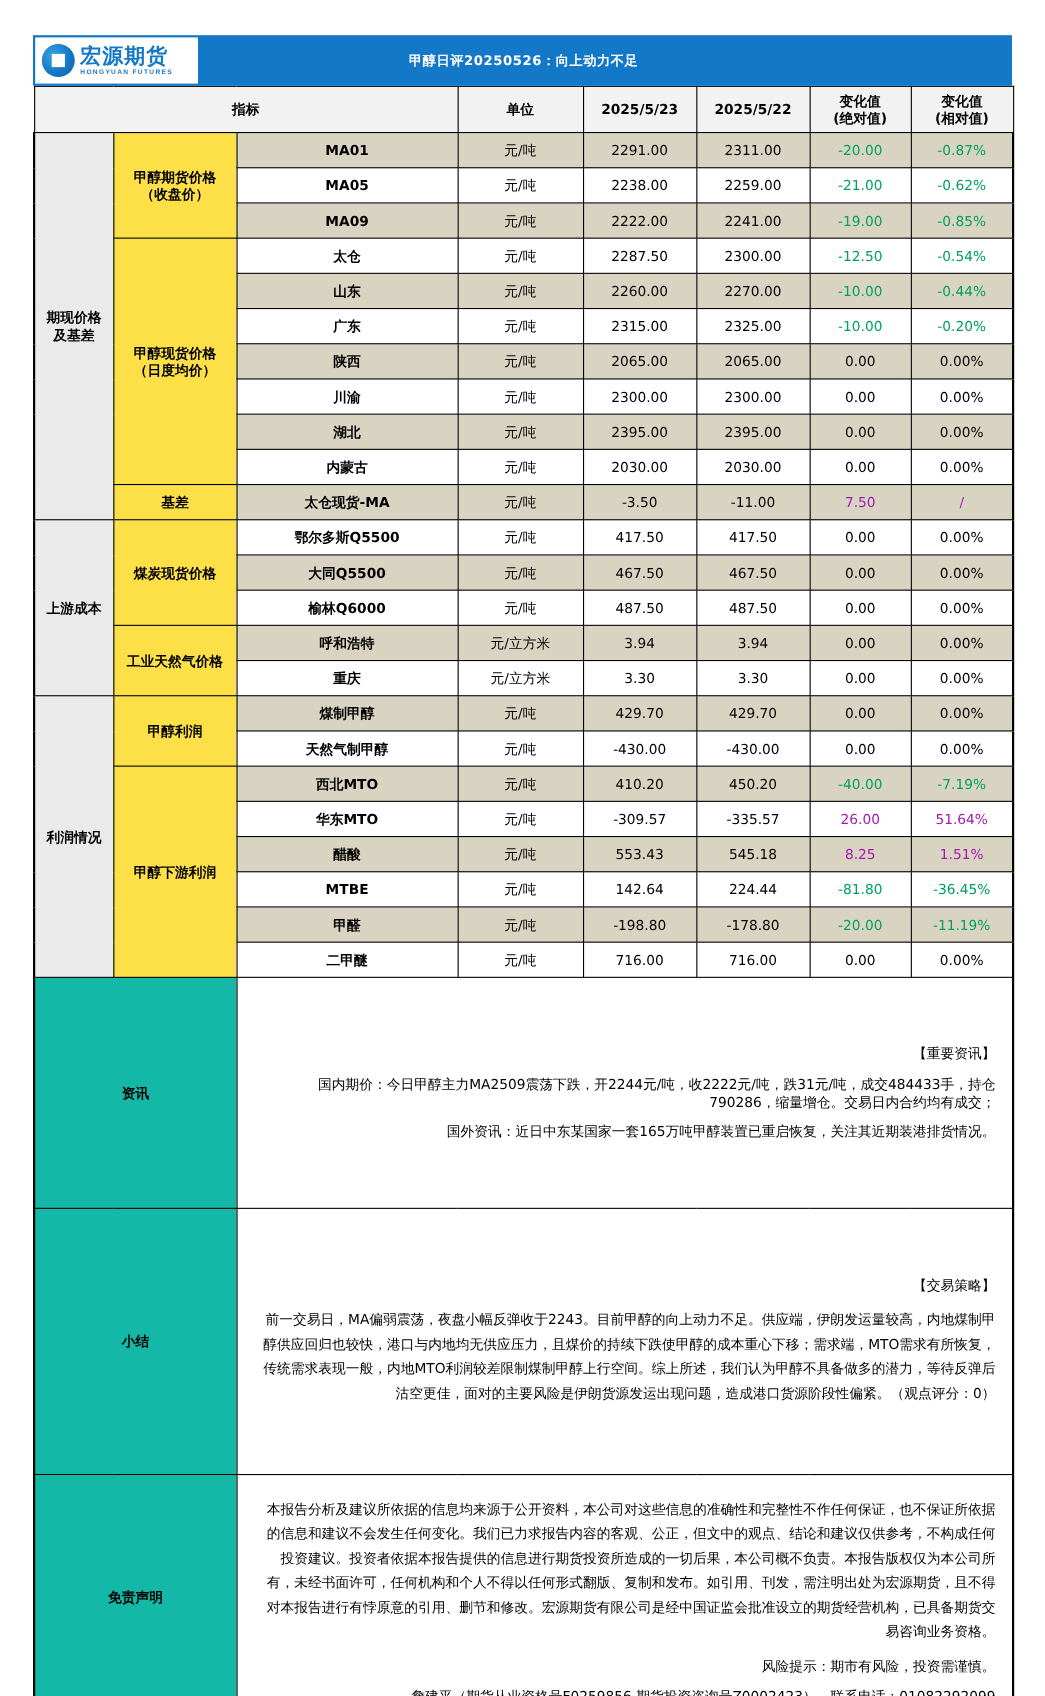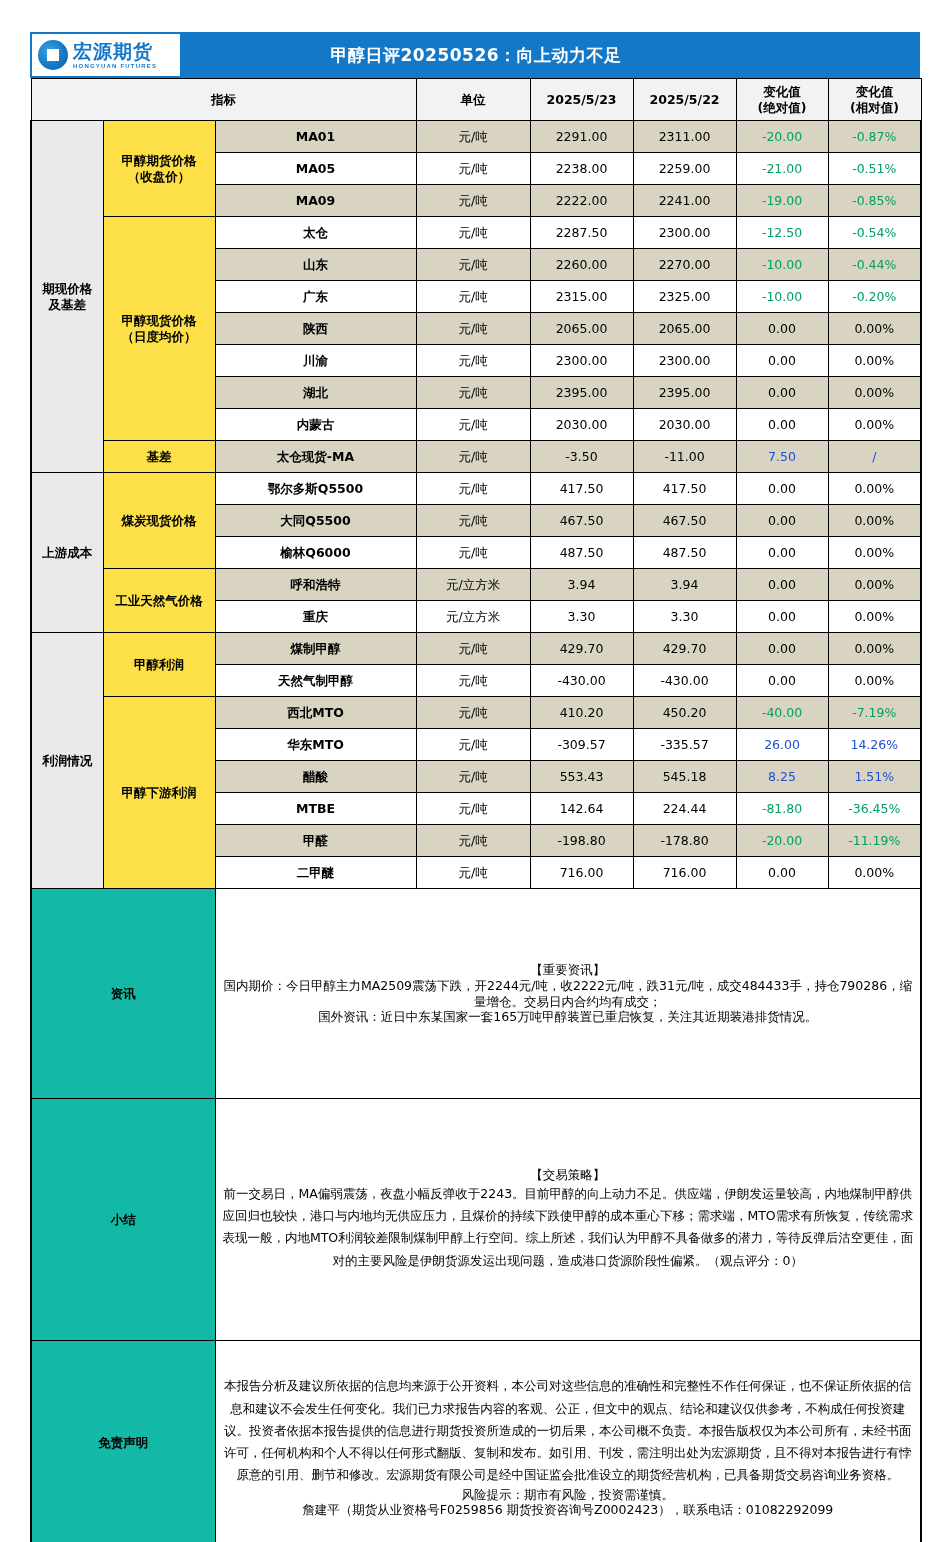--- a/index.html
+++ b/index.html
@@ -48,21 +48,21 @@
     font-family:"DejaVu Sans",sans-serif;
     font-size:19px;font-weight:bold;color:#1478c8;letter-spacing:1px;
   }
   .logo-en{
     font-size:6px;font-weight:bold;color:#1478c8;letter-spacing:1.2px;margin-top:2px;
   }
   .title-text{
     flex:1;
     text-align:center;
     color:#ffffff;
-    font-size:17px;
+    font-size:12px;
     font-weight:bold;
     font-family:"DejaVu Sans",sans-serif;
     padding-right:148px;
     letter-spacing:0.5px;
   }
 
   
   table.main{
     width:890px;
     border-collapse:collapse;
@@ -92,21 +92,21 @@
   .sub{
     background:#fde047;
     font-weight:bold;
     font-size:13px;
   }
   .rowA{background:#d9d4c2;}
   .rowB{background:#ffffff;}
   .name{font-weight:bold;font-size:13px;}
   td.val{font-size:12.5px;}
   .neg{color:#00a060;}
-  .pos{color:#1d4ed8;}
+  .pos{color:#a21caf;}
   .zero{color:#000000;}
   tr.datarow td{height:32px;}
 
   
   .thick-top td{border-top:2px solid #000;}
   .thick-right{border-right:2px solid #000 !important;}
   .thick-left{border-left:2px solid #000 !important;}
 
   
   .blocklabel{
@@ -117,21 +117,21 @@
     vertical-align:middle;
   }
   .blockbody{
     text-align:left;
     vertical-align:top;
     padding:14px 10px 10px 10px;
     font-size:12.8px;
     line-height:1.72;
     font-family:"DejaVu Sans",sans-serif;
   }
-  .blockbody p{margin:0;}
+  .blockbody p{margin:12px;text-align:right;}
   .tight{line-height:1.78;}
 </style>
 </head>
 <body>
 
 <div class="page">
 
   <div class="titlebar">
     <div class="logo-box">
       <div class="logo-mark"></div>
@@ -189,21 +189,21 @@
         <td class="rowA val">2311.00</td>
         <td class="rowA val neg">-20.00</td>
         <td class="rowA val neg thick-right">-0.87%</td>
       </tr>
       <tr class="datarow">
         <td class="rowB name">MA05</td>
         <td class="rowB val">元/吨</td>
         <td class="rowB val">2238.00</td>
         <td class="rowB val">2259.00</td>
         <td class="rowB val neg">-21.00</td>
-        <td class="rowB val neg thick-right">-0.51%</td>
+        <td class="rowB val neg thick-right">-0.62%</td>
       </tr>
       <tr class="datarow">
         <td class="rowA name">MA09</td>
         <td class="rowA val">元/吨</td>
         <td class="rowA val">2222.00</td>
         <td class="rowA val">2241.00</td>
         <td class="rowA val neg">-19.00</td>
         <td class="rowA val neg thick-right">-0.85%</td>
       </tr>
 
@@ -348,21 +348,21 @@
         <td class="rowA val">450.20</td>
         <td class="rowA val neg">-40.00</td>
         <td class="rowA val neg thick-right">-7.19%</td>
       </tr>
       <tr class="datarow">
         <td class="rowB name">华东MTO</td>
         <td class="rowB val">元/吨</td>
         <td class="rowB val">-309.57</td>
         <td class="rowB val">-335.57</td>
         <td class="rowB val pos">26.00</td>
-        <td class="rowB val pos thick-right">14.26%</td>
+        <td class="rowB val pos thick-right">51.64%</td>
       </tr>
       <tr class="datarow">
         <td class="rowA name">醋酸</td>
         <td class="rowA val">元/吨</td>
         <td class="rowA val">553.43</td>
         <td class="rowA val">545.18</td>
         <td class="rowA val pos">8.25</td>
         <td class="rowA val pos thick-right">1.51%</td>
       </tr>
       <tr class="datarow">

